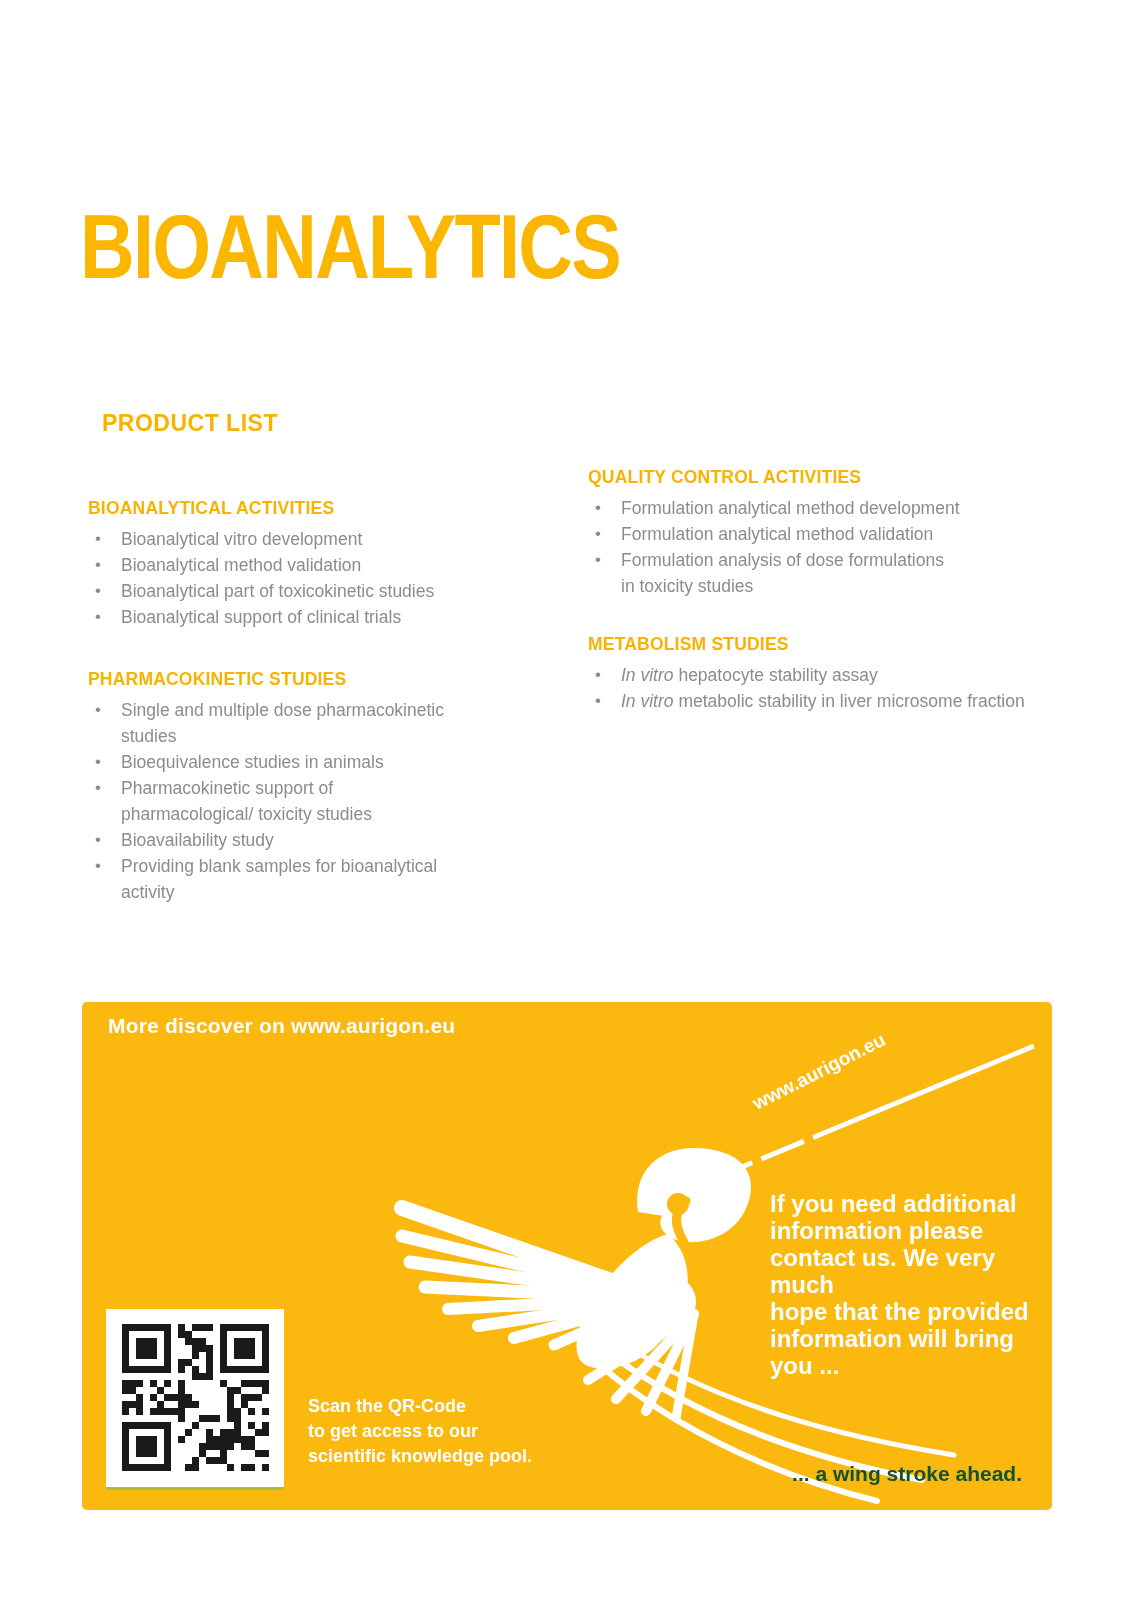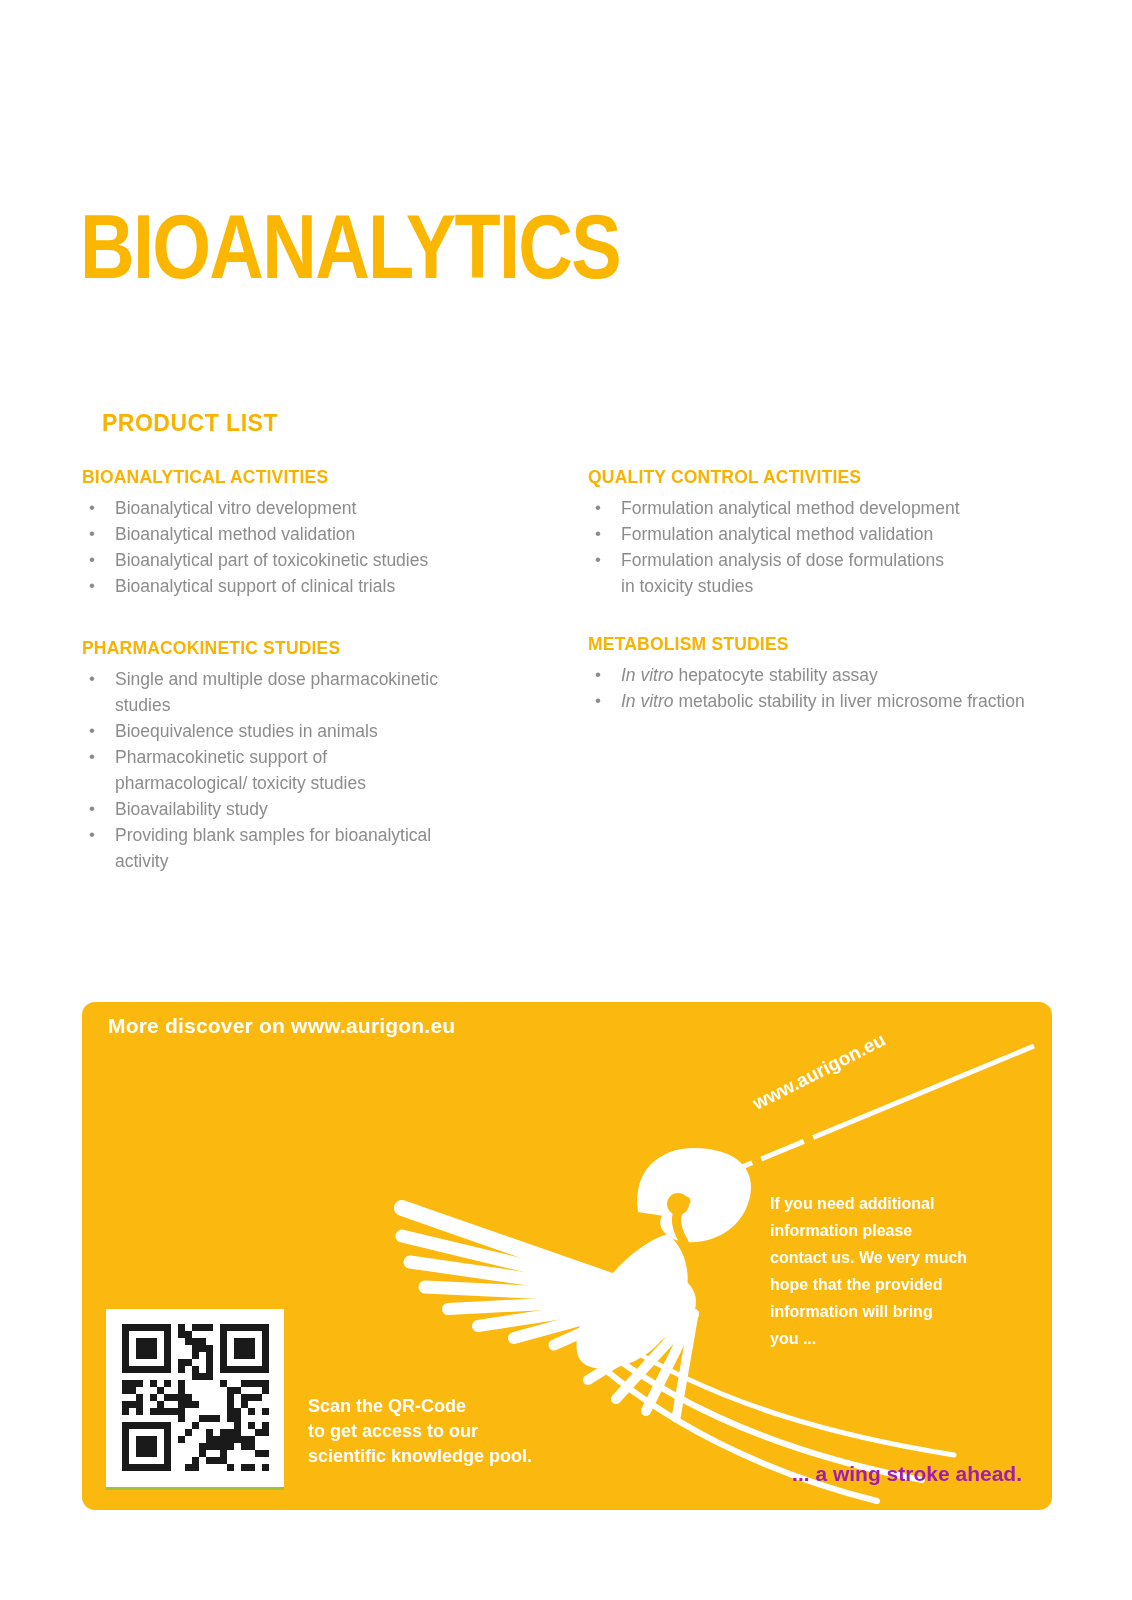--- a/index.html
+++ b/index.html
@@ -16,21 +16,21 @@
     letter-spacing:-2px; transform:scaleX(0.84); transform-origin:left top;
     white-space:nowrap;
   }
   #page-subtitle {
     position:absolute; left:82px; top:410px;
     font-size:23px; font-weight:bold; color:#F8B200; letter-spacing:0.5px;margin-left:20px;
   }
 
   
   .plist-col { position:absolute; top:466px; }
-  #col-left  { left:82px;  width:460px; }
+  #col-left  { left:88px;  width:460px;margin-top:31px; }
   #col-right { left:588px; width:505px; }
   .plist-section { margin-bottom:38px; }
   #col-right .plist-section { margin-bottom:34px; }
   .plist-heading {
     font-size:17.5px; font-weight:bold; color:#F8B200;
     letter-spacing:0.2px; line-height:22px; margin-bottom:7px;
     white-space:pre-line;
   }
   ul.bullet-list { list-style:none; }
   ul.bullet-list li {
@@ -40,40 +40,40 @@
   }
   ul.bullet-list li::before {
     content:"\2022"; position:absolute; left:7px; top:0;
     color:#8C8C8C; font-size:17px;
   }
   ul.bullet-list li em { font-style:italic; }
 
   
   #banner {
     position:absolute; left:82px; top:1002px; width:970px; height:508px;
-    background:#FBB910; border-radius:13px;
+    background:#FBB910; border-radius:5px;
   }
   #banner-headline {
     position:absolute; left:26px; top:12px;
     font-size:21px; font-weight:bold; color:#ffffff; letter-spacing:0.2px;
   }
   #diagonal-url {
     position:absolute; left:672px; top:92px;
     font-size:19px; font-weight:bold; color:#ffffff;
     transform:rotate(-27deg); transform-origin:0 50%;
     white-space:nowrap;
   }
   #banner-info {
     position:absolute; left:688px; top:188px; width:270px;
-    font-size:16px; font-weight:bold; color:#ffffff;
+    font-size:24px; font-weight:bold; color:#ffffff;
     line-height:27px; white-space:pre-line;
   }
   #banner-tagline {
     position:absolute; right:30px; top:460px;
-    font-size:21px; font-weight:bold; color:#a21caf;
+    font-size:21px; font-weight:bold; color:#14532d;
   }
   #qr-box {
     position:absolute; left:24px; top:307px; width:178px; height:181px;
     background:#ffffff; border-bottom:3px solid #A2C23C;
   }
   #qr-box svg { display:block; margin:15px auto 0 auto; }
   #qr-caption {
     position:absolute; left:226px; top:392px;
     font-size:18px; font-weight:bold; color:#ffffff;
     line-height:25px; white-space:pre-line;

